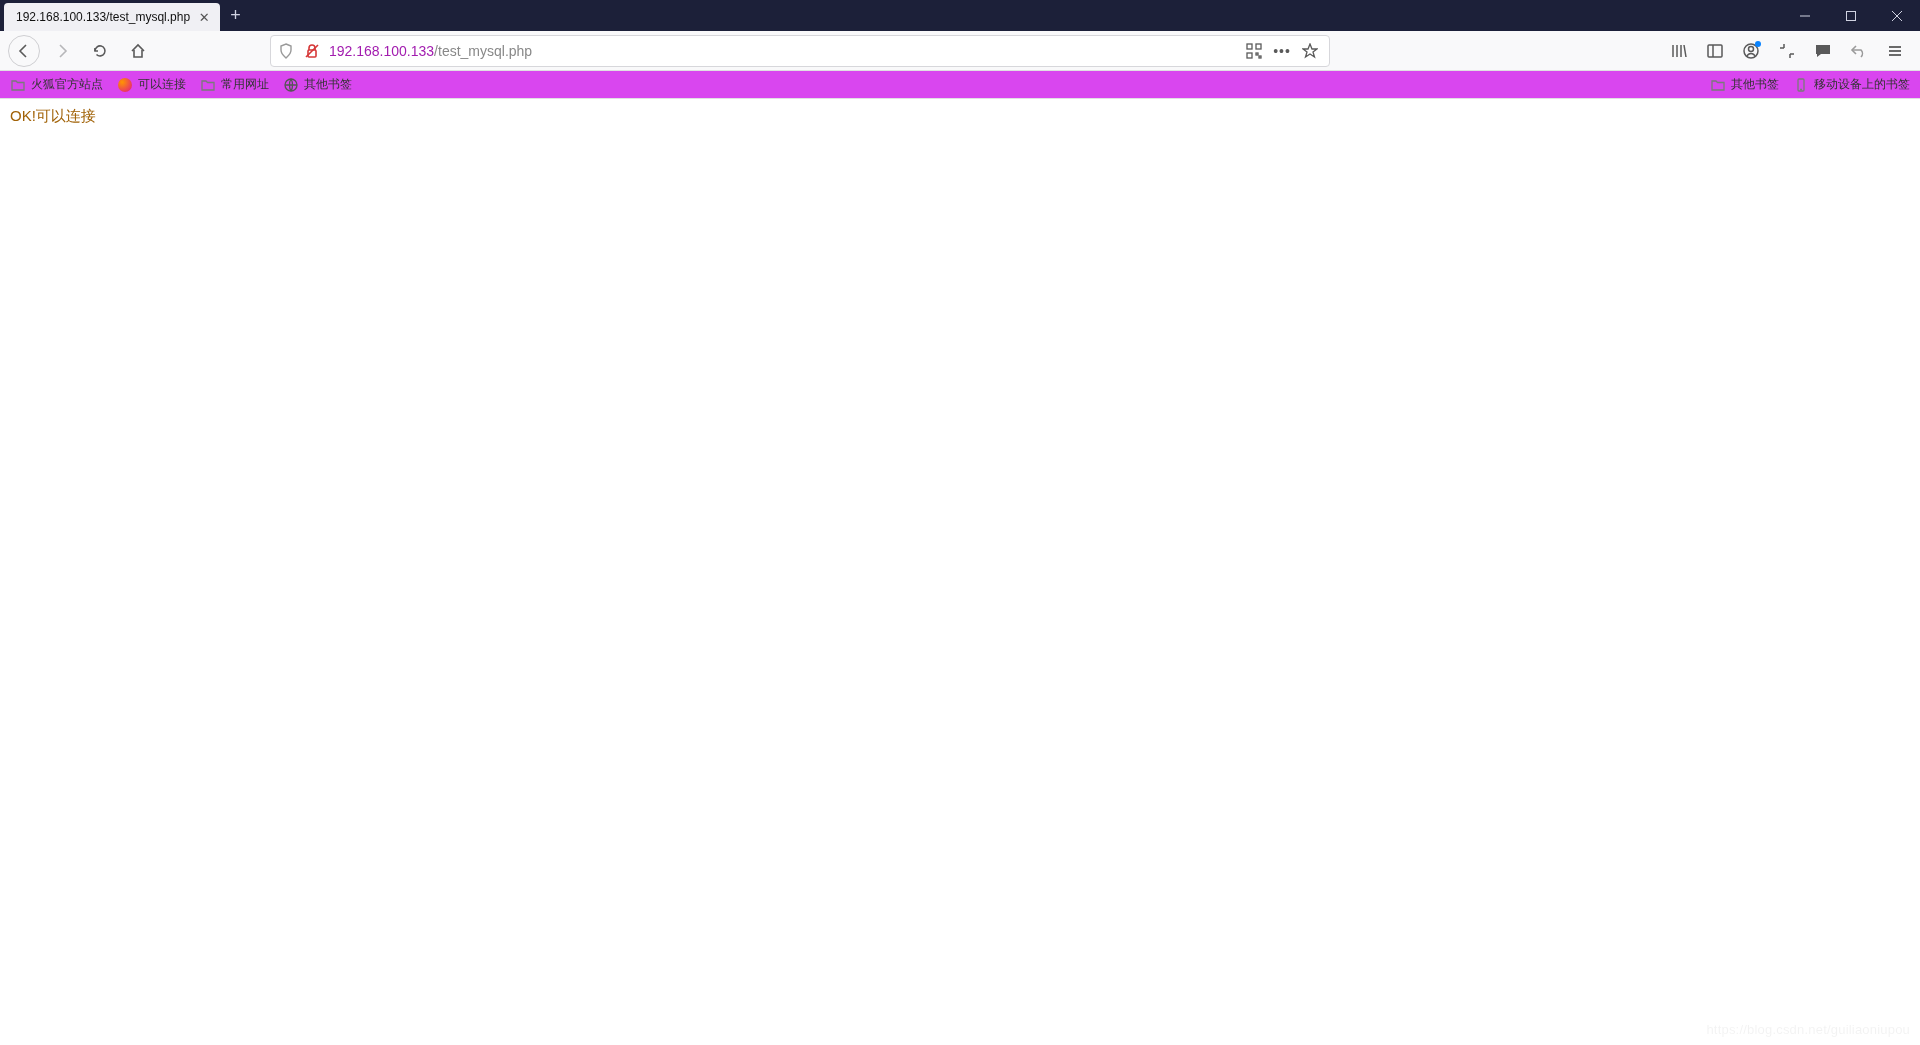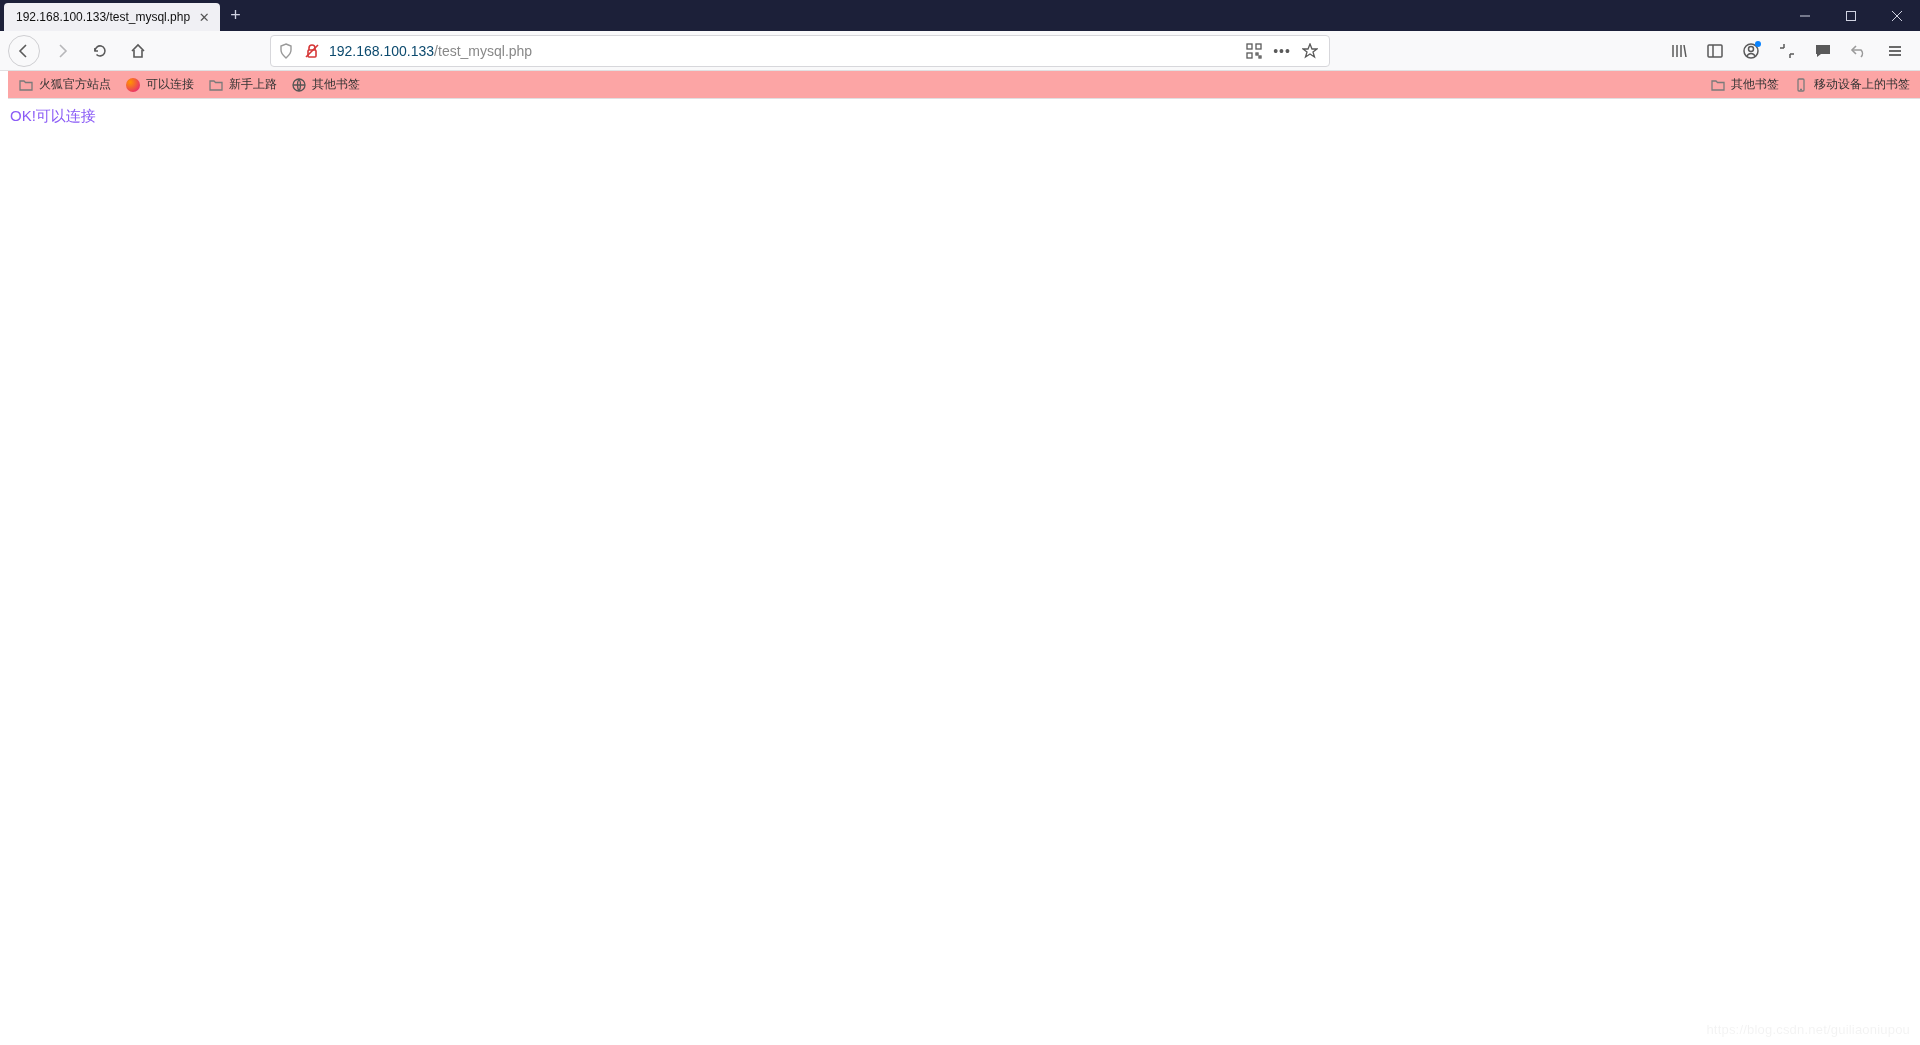--- a/index.html
+++ b/index.html
@@ -141,21 +141,21 @@
       position: relative;
     }
     .url-insecure svg { stroke: #d63838; fill: none; stroke-width: 1.6; }
     .url-text {
       flex: 1;
       font-size: 14px;
       color: #888;
       white-space: nowrap;
       overflow: hidden;
     }
-    .url-host { color: #0c4a6e; }
+    .url-host { color: #a21caf; }
     .url-right-icons {
       display: flex;
       align-items: center;
       gap: 10px;
       padding-right: 4px;
     }
     .url-right-icons .ico {
       width: 18px;
       height: 18px;
       color: #5a5a5a;
@@ -186,29 +186,28 @@
       position: absolute;
       top: 3px; right: 3px;
       width: 6px; height: 6px;
       background: #0a84ff;
       border-radius: 50%;
     }
 
     
     .bookmarks-bar {
       height: 28px;
-      background: #fca5a5;
+      background: #d946ef;
       border-bottom: 1px solid #e0e0e2;
       display: flex;
       align-items: center;
       padding: 0 10px;
       font-size: 12px;
       color: #333;
       gap: 14px;
-      margin-left: 8px;
     }
     .bookmark-item {
       display: flex;
       align-items: center;
       gap: 5px;
       cursor: pointer;
       white-space: nowrap;
     }
     .bm-icon {
       width: 16px; height: 16px;
@@ -220,21 +219,21 @@
       background: radial-gradient(circle at 30% 30%, #ff9500, #e31587);
     }
     .bm-jd svg { stroke: #555; stroke-width: 1.3; fill: none; }
     .bm-mobile svg { stroke: #7a7a7a; stroke-width: 1.3; fill: none; }
     .bookmarks-spacer { flex: 1; }
 
     
     .page-content {
       padding: 8px 10px;
       font-size: 15px;
-      color: #8b5cf6;
+      color: #a16207;
       font-family: "SimSun", "宋体", serif;
     }
 
     .watermark {
       position: absolute;
       right: 10px;
       bottom: 8px;
       font-size: 13px;
       color: rgba(0,0,0,0.05);
       font-family: Arial, sans-serif;
@@ -395,21 +394,21 @@
         <span class="bm-ff"></span>
       </span>
     <span>可以连接</span>
   </div>
   <div class="bookmark-item">
     <span class="bm-icon bm-folder">
       <svg width="14" height="14" viewBox="0 0 14 14">
           <path d="M1 3h4l1.5 1.5H13V12H1z"></path>
         </svg>
     </span>
-    <span>新手上路</span>
+    <span>常用网址</span>
   </div>
   <div class="bookmark-item">
     <span class="bm-icon bm-jd">
       <svg width="14" height="14" viewBox="0 0 14 14">
           <circle cx="7" cy="7" r="6"></circle>
           <path d="M1 7h12M7 1c2 3 2 9 0 12M7 1c-2 3-2 9 0 12"></path>
         </svg>
     </span>
     <span>其他书签</span>
   </div>

